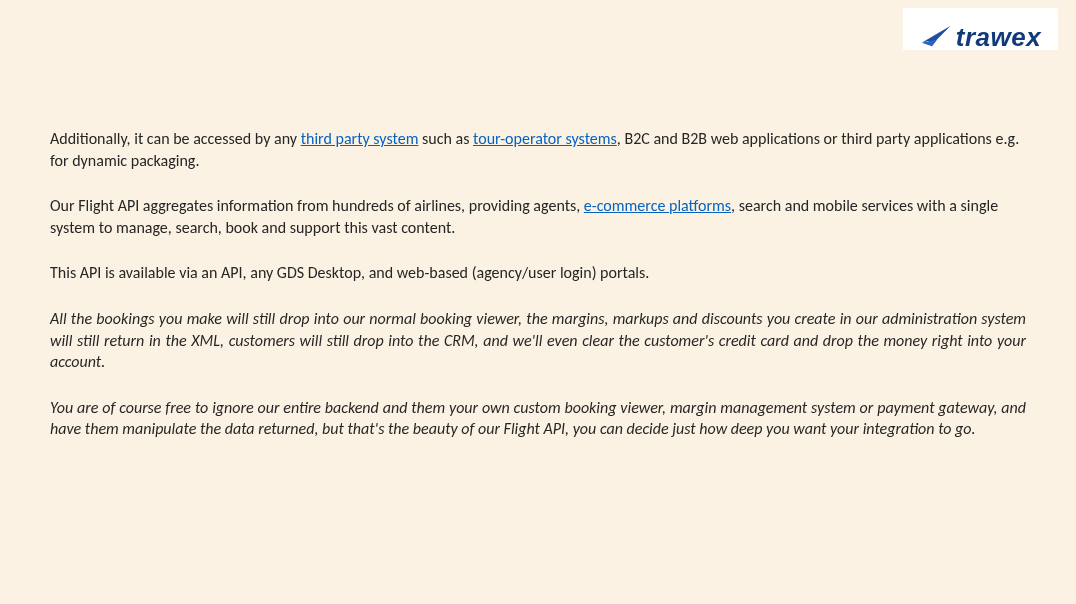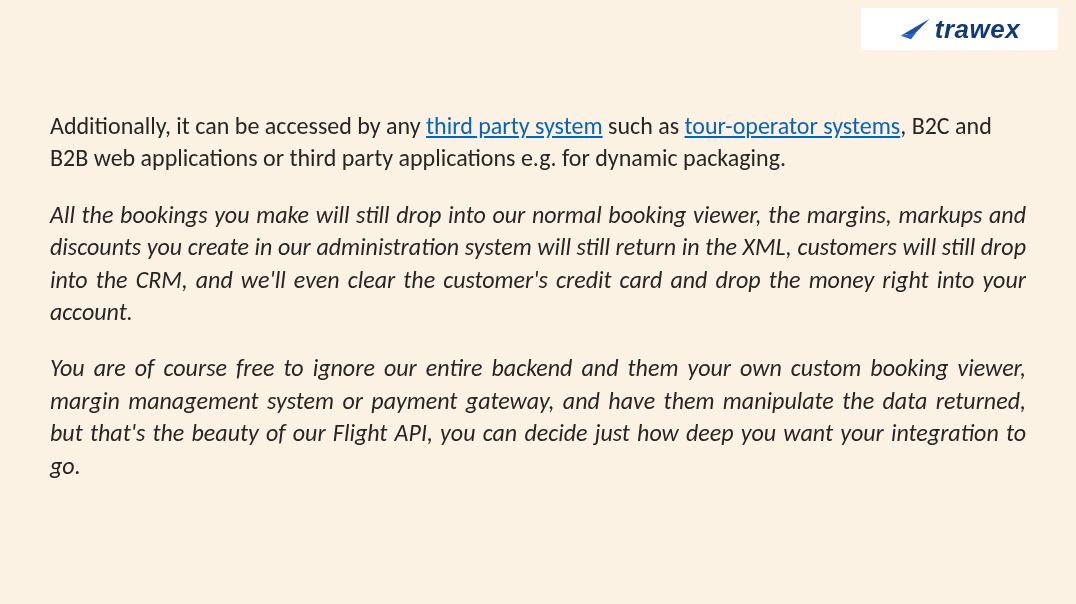--- a/index.html
+++ b/index.html
@@ -12,25 +12,25 @@
   body {
     background: #fbf2e3;
     font-family: Calibri, "Segoe UI", Arial, sans-serif;
     color: #222;
     position: relative;
   }
   .logo {
     position: absolute;
     top: 8px;
     right: 18px;
-    width: 197px;
+    width: 155px;
     height: 42px;
     background: #fff;
     display: flex;
-    align-items: center;
+    align-items: flex-end;
     justify-content: center;
     gap: 2px;
   }
   .logo svg.arrow {
     width: 34px;
     height: 28px;
   }
   .logo .wordmark {
     font-family: "Segoe UI", Arial, sans-serif;
     font-weight: 700;
@@ -40,23 +40,23 @@
     line-height: 1;
     font-style: italic;
   }
   .content {
     position: absolute;
     left: 50px;
     right: 50px;
     top: 110px;
   }
   .para {
-    font-size: 24px;
+    font-size: 16px;
     line-height: 1.35;
-    margin: 0 0 24px 0;
+    margin: 18px 0 24px 0;
     color: #262626;
   }
   .justify {
     text-align: justify;
     text-justify: inter-word;
     font-style: italic;
   }
   a.link {
     color: #0563c1;
     text-decoration: underline;
@@ -68,15 +68,17 @@
 <div class="logo">
   <svg class="arrow" viewBox="0 0 40 32">
     <polygon points="2,24 36,4 20,20 14,28 10,22" fill="#1e4fa0"></polygon>
     <polygon points="2,24 20,20 14,28" fill="#2a62c8"></polygon>
   </svg>
   <span class="wordmark">trawex</span>
 </div>
 
 <div class="content" id="content">
     <p class="para"><span>Additionally, it can be accessed by any </span><a class="link" href="#">third party system</a><span> such as </span><a class="link" href="#">tour-operator systems</a><span>, B2C and B2B web applications or third party applications e.g. for dynamic packaging.</span></p>
+    <p class="para"><span>Our Flight API aggregates information from hundreds of airlines, providing agents, </span><a class="link" href="#">e-commerce platforms</a><span>, search and mobile services with a single system to manage, search, book and support this vast content.</span></p>
+    <p class="para"><span>This API is available via an API, any GDS Desktop, and web-based (agency/user login) portals.</span></p>
     <p class="para justify"><span>All the bookings you make will still drop into our normal booking viewer, the margins, markups and discounts you create in our administration system will still return in the XML, customers will still drop into the CRM, and we'll even clear the customer's credit card and drop the money right into your account.</span></p>
     <p class="para justify"><span>You are of course free to ignore our entire backend and them your own custom booking viewer, margin management system or payment gateway, and have them manipulate the data returned, but that's the beauty of our Flight API, you can decide just how deep you want your integration to go.</span></p>
   </div>
 
 </body></html>

